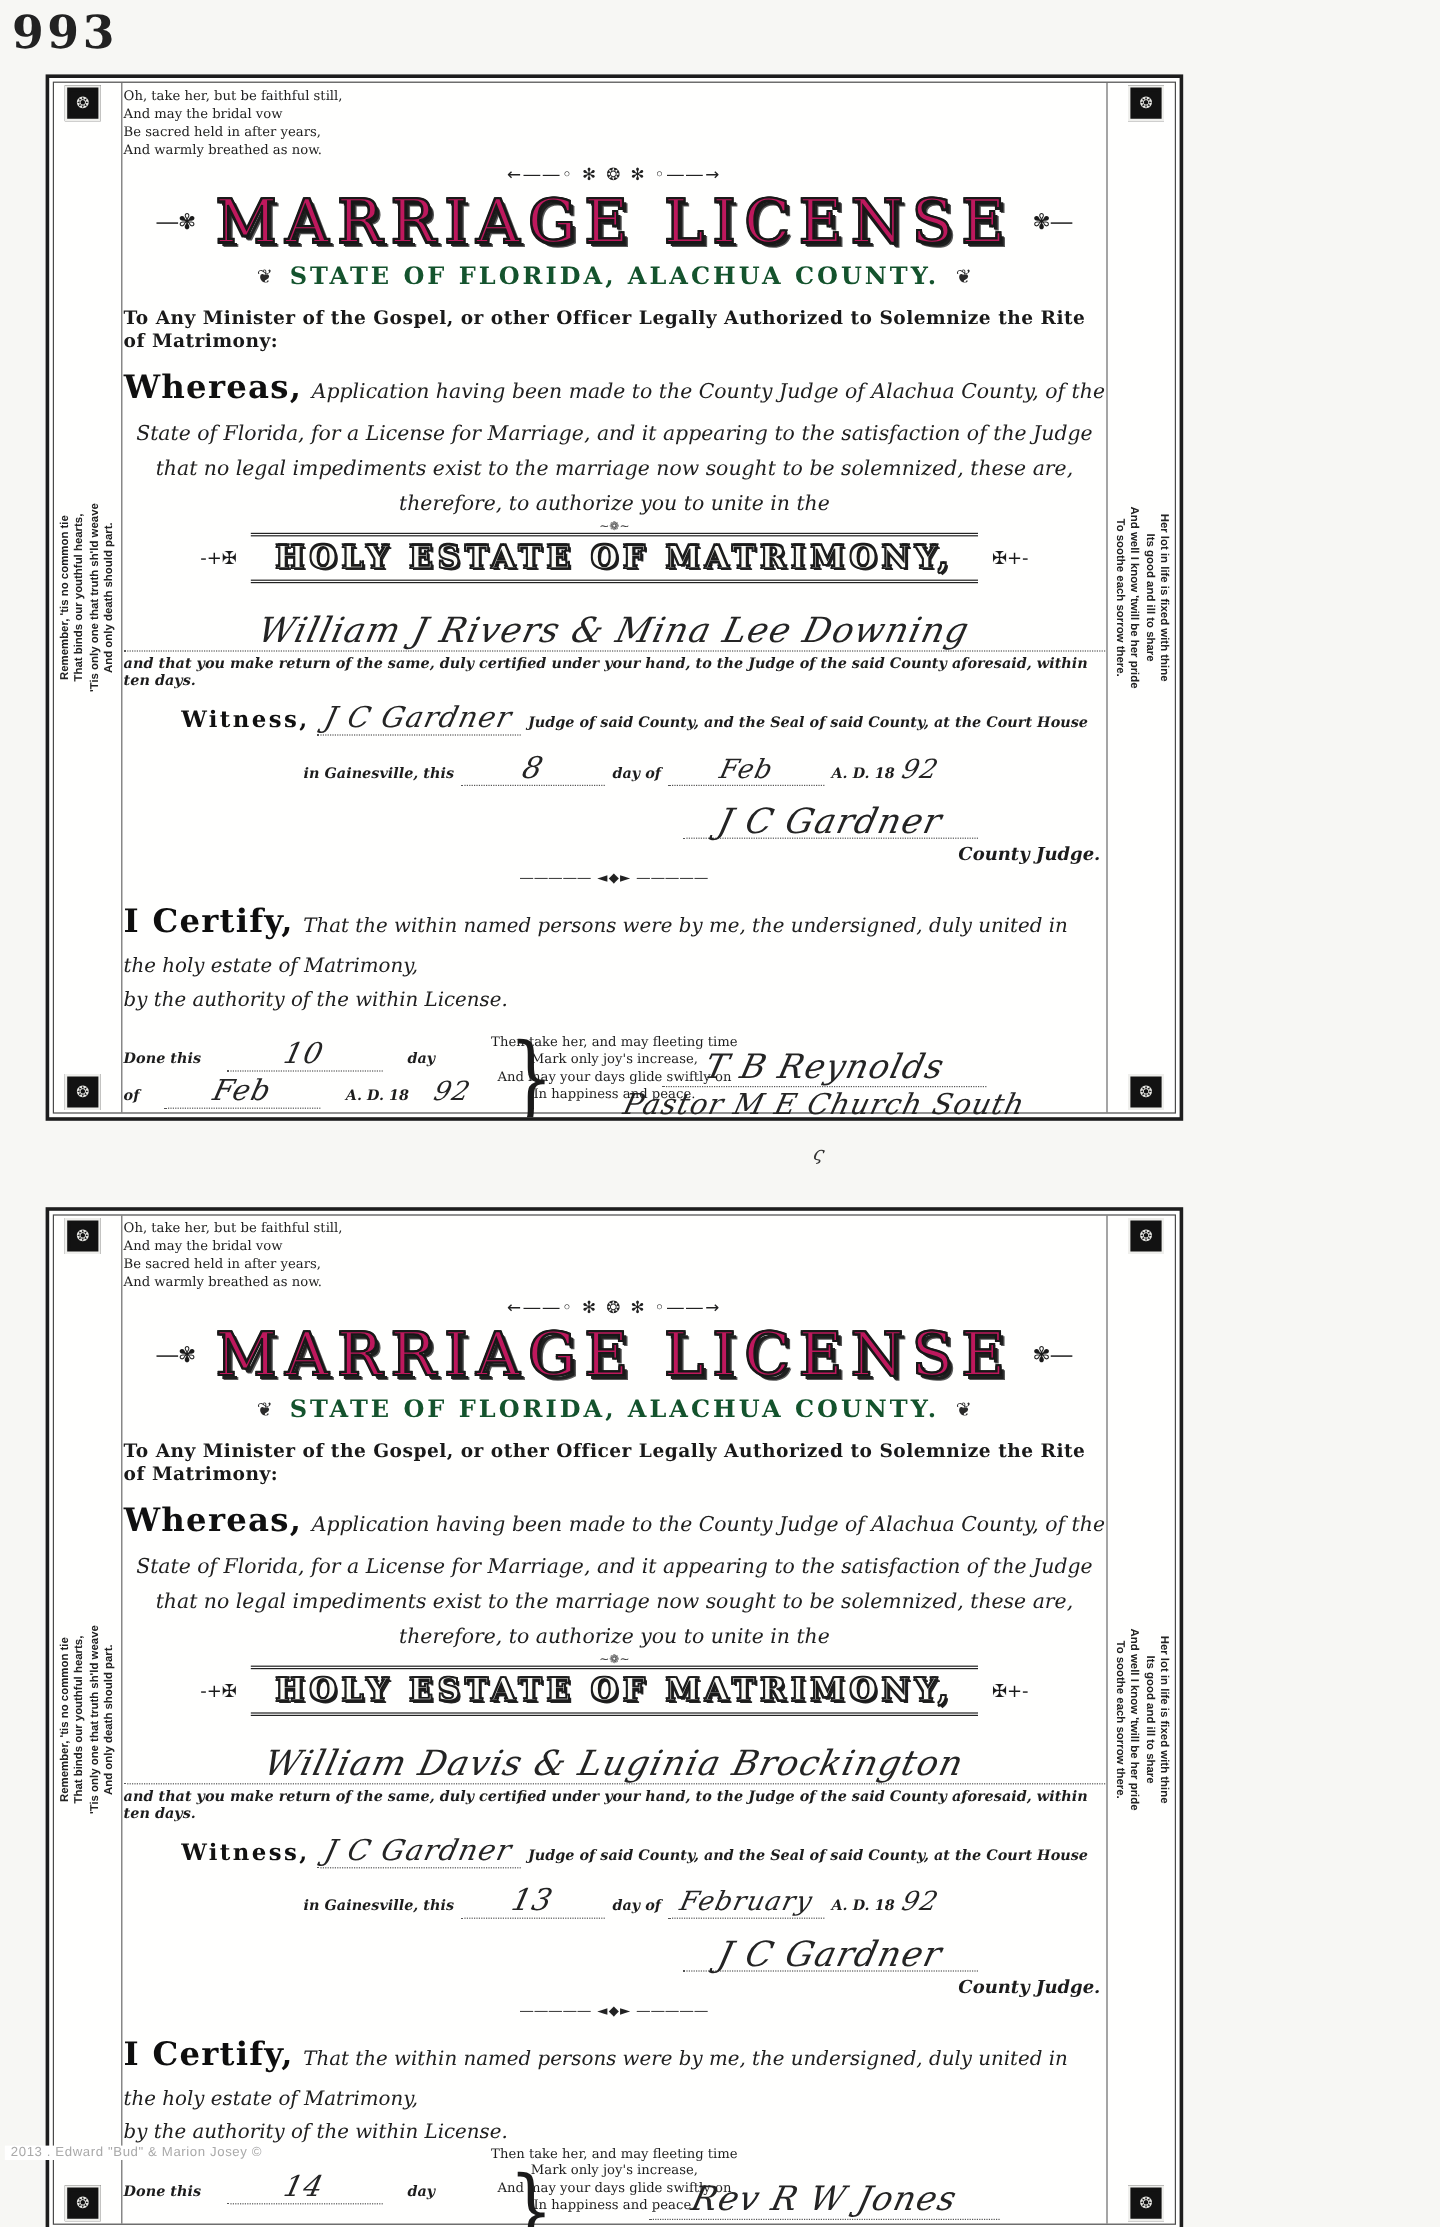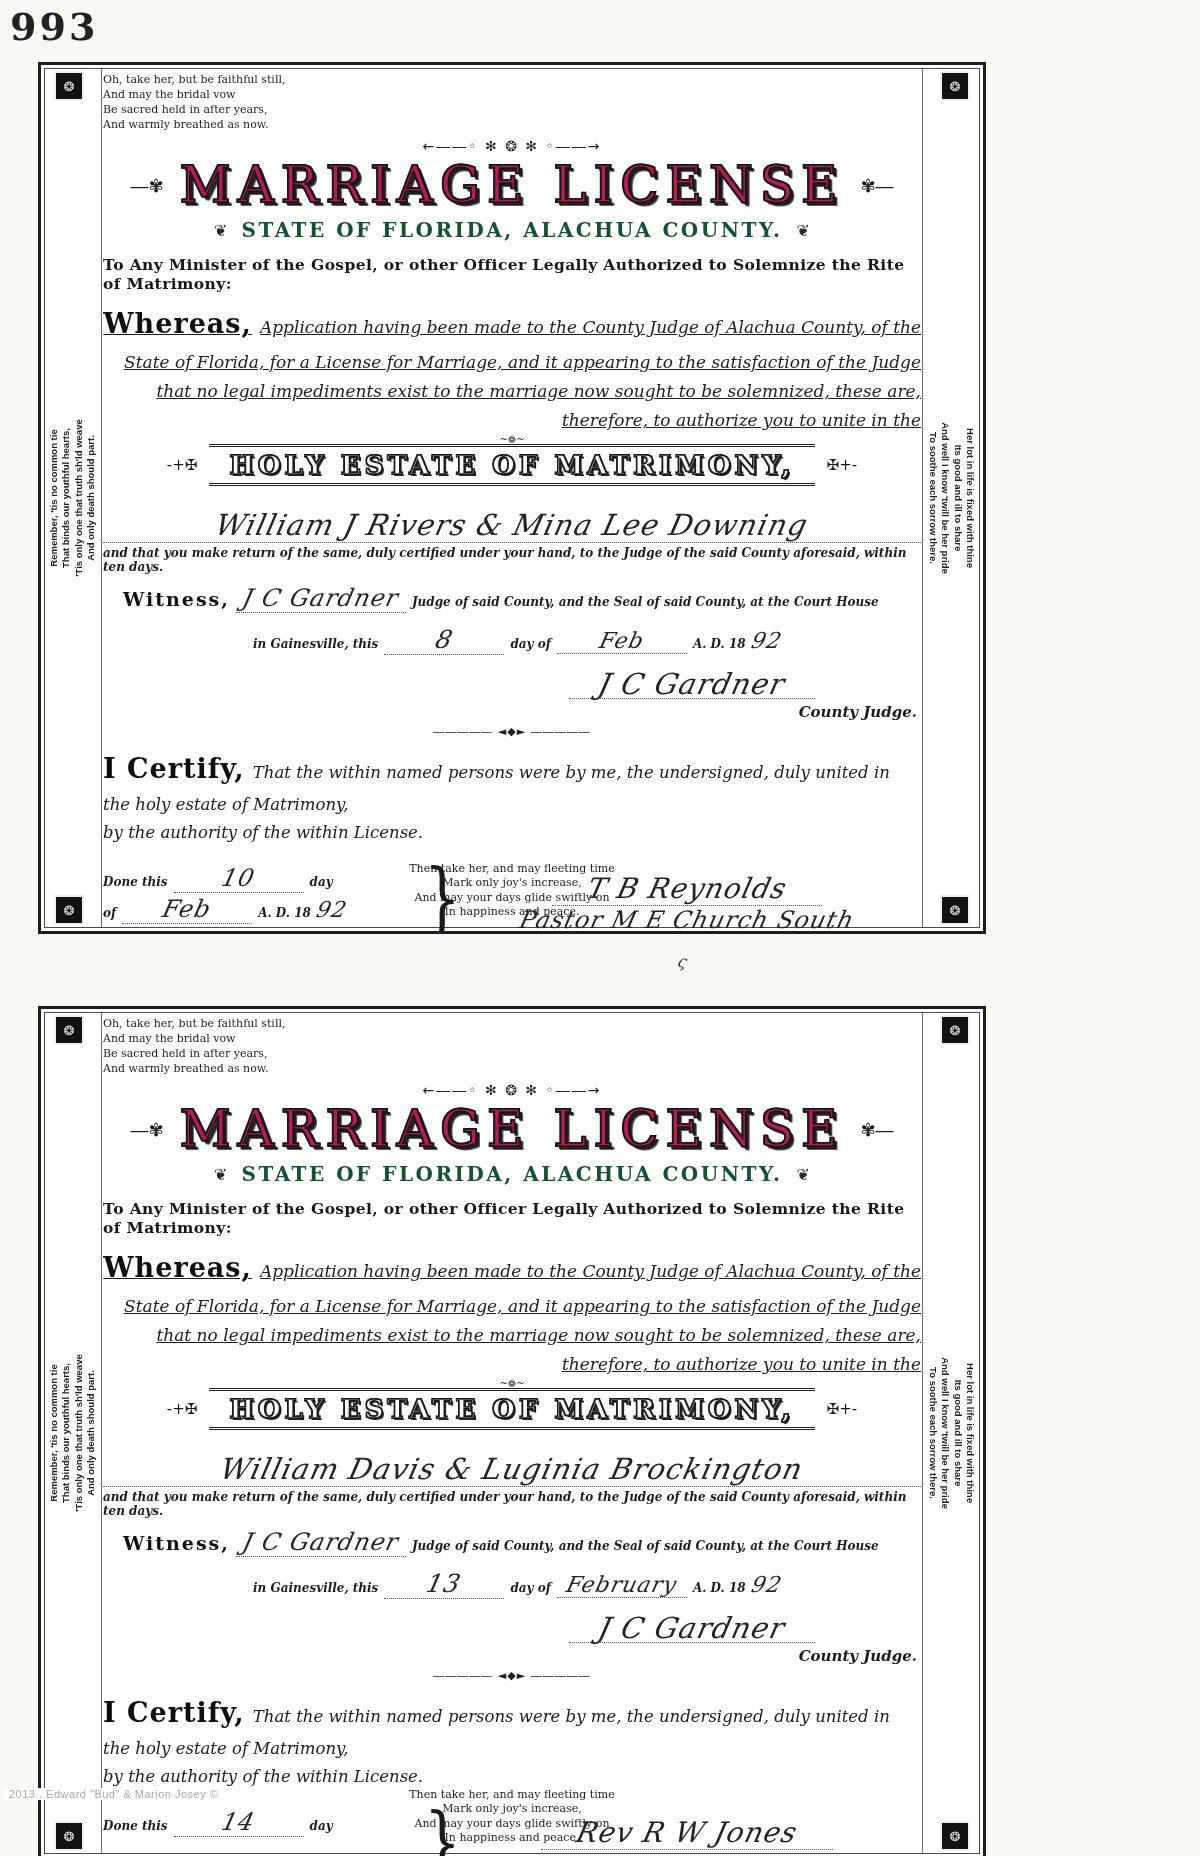--- a/index.html
+++ b/index.html
@@ -51,60 +51,60 @@
     font-size:50px;font-weight:normal;letter-spacing:7px;white-space:nowrap;
     color:#be185d;
     -webkit-text-stroke:1.7px #181818;
     text-shadow:-1px -1px 0 #181818,1px -1px 0 #181818,-1px 1px 0 #181818,
                  1px 1px 0 #181818,3px 3px 0 #1f1f1f,4px 4px 0 #5a5a5a;
   }
   .subtitle-row{display:flex;align-items:center;justify-content:center;gap:14px;margin-top:4px;}
   .subtitle{font-size:20px;font-weight:bold;letter-spacing:2.5px;color:#14532d;}
   .sub-orn{font-size:16px;color:#2a2a2a;}
   .address{margin-top:13px;font-size:15.5px;font-weight:bold;letter-spacing:0.4px;color:#191919;}
-  .whereas{margin-top:8px;font-size:17px;line-height:1.72;font-style:italic;color:#202020;text-align:right;text-decoration:underline;}
+  .whereas{margin-top:8px;font-size:17px;line-height:1.72;font-style:italic;color:#202020;text-align:center;}
   .whereas-label{font-style:normal;font-weight:bold;font-size:27px;letter-spacing:1px;margin-right:8px;color:#101010;}
   .banner-row{display:flex;align-items:center;justify-content:center;gap:12px;margin-top:8px;}
   .banner-side{font-size:15px;color:#1b1b1b;}
   .banner-box{border-top:3px double #222;border-bottom:3px double #222;padding:3px 20px;position:relative;}
   .banner-orn-top{position:absolute;top:-13px;left:50%;transform:translateX(-50%);font-size:10px;color:#333;background:transparent;}
   .banner-text{
     font-size:26px;font-weight:bold;letter-spacing:4px;white-space:nowrap;
     color:#fbfbf6;
     -webkit-text-stroke:1.3px #1c1c1c;
     text-shadow:-1px -1px 0 #1c1c1c,1px -1px 0 #1c1c1c,-1px 1px 0 #1c1c1c,
                  1px 1px 0 #1c1c1c,2px 2px 0 #242424;
   }
   .hand{
     display:inline-block;font-family:"DejaVu Serif",serif;font-style:italic;
     transform:skewX(-13deg);color:#242424;letter-spacing:1px;
   }
   .names-line{margin-top:22px;text-align:center;border-bottom:1.5px dotted #555;padding-bottom:0px;}
   .names-line .hand{font-size:29px;}
   .return-clause{margin-top:3px;font-size:12px;font-weight:bold;font-style:italic;color:#1d1d1d;}
   .witness-row{display:flex;align-items:baseline;margin-top:10px;gap:6px;}
-  .witness-label{font-weight:bold;font-size:19px;letter-spacing:2px;margin-left:20px;white-space:nowrap;color:#111;text-align:center;}
+  .witness-label{font-weight:bold;font-size:19px;letter-spacing:2px;margin-left:48px;white-space:nowrap;color:#111;text-align:center;}
   .dotl{border-bottom:1px dotted #555;display:inline-block;text-align:center;}
   .witness-sig{min-width:170px;}
   .witness-sig .hand{font-size:24px;}
   .bold-it{font-style:italic;font-weight:bold;font-size:12px;color:#1d1d1d;white-space:nowrap;}
   .gainesville-row{display:flex;align-items:baseline;gap:6px;margin-top:12px;margin-left:150px;}
   .slot-day{min-width:120px;} .slot-day .hand{font-size:25px;}
   .slot-month{min-width:130px;} .slot-month .hand{font-size:22px;}
   .yr-script{font-size:22px;}
   .sig-block{margin-top:12px;margin-left:360px;text-align:center;}
   .sig-line{border-bottom:1px dotted #555;padding:0 30px;}
   .sig-line .hand{font-size:29px;}
   .judge-title{text-align:right;font-style:italic;font-weight:bold;font-size:15px;margin-top:2px;margin-right:4px;}
   .divider{text-align:center;font-size:11px;letter-spacing:1px;color:#222;margin-top:4px;}
   .certify{margin-top:8px;font-size:16.5px;font-style:italic;line-height:1.7;color:#202020;}
   .certify-label{font-style:normal;font-weight:bold;font-size:27px;letter-spacing:1px;margin-right:8px;color:#0e0e0e;}
   .bottom-zone{display:flex;margin-top:14px;}
   .done-block{position:relative;width:350px;flex:0 0 auto;}
-  .done-row{display:flex;align-items:baseline;gap:6px;margin-top:2px;}
+  .done-row{display:flex;align-items:baseline;gap:21px;margin-top:2px;}
   .done-slot{min-width:130px;} .done-slot .hand{font-size:24px;}
   .brace{
     position:absolute;right:-8px;top:2px;font-size:58px;font-weight:normal;
     transform:scaleY(1.35);color:#1a1a1a;font-family:"DejaVu Serif",serif;
   }
   .officiant{flex:1;text-align:center;padding-top:10px;}
   .officiant .sigl{border-bottom:1px dotted #555;display:inline-block;padding:0 36px;}
   .officiant .sigl .hand{font-size:28px;}
   .officiant .title2 .hand{font-size:24px;}
   .bottom-verse{

